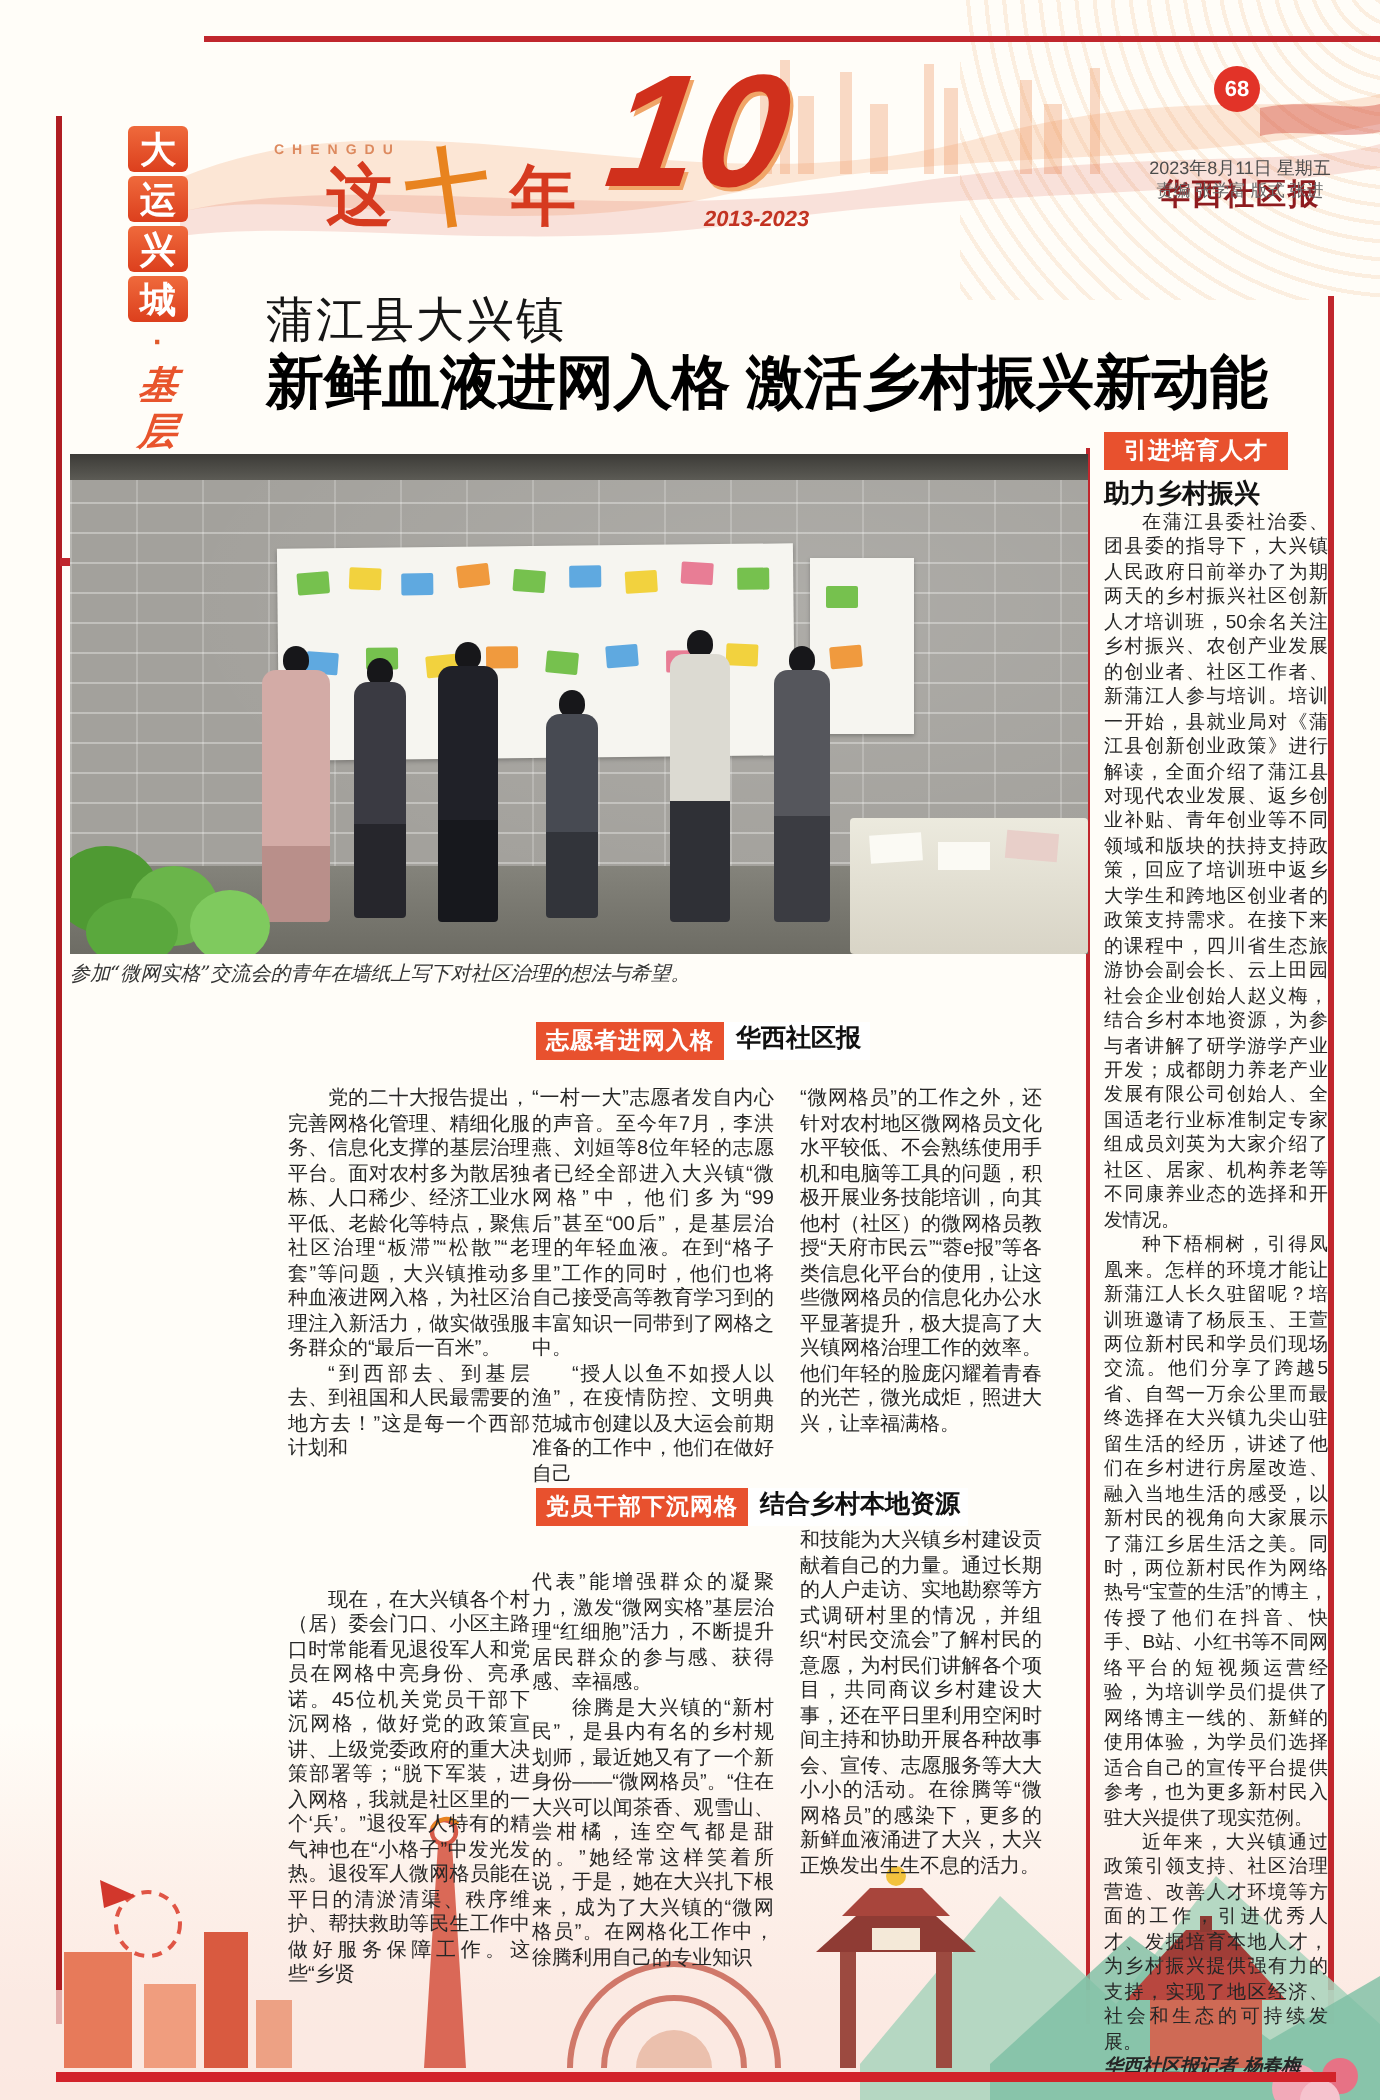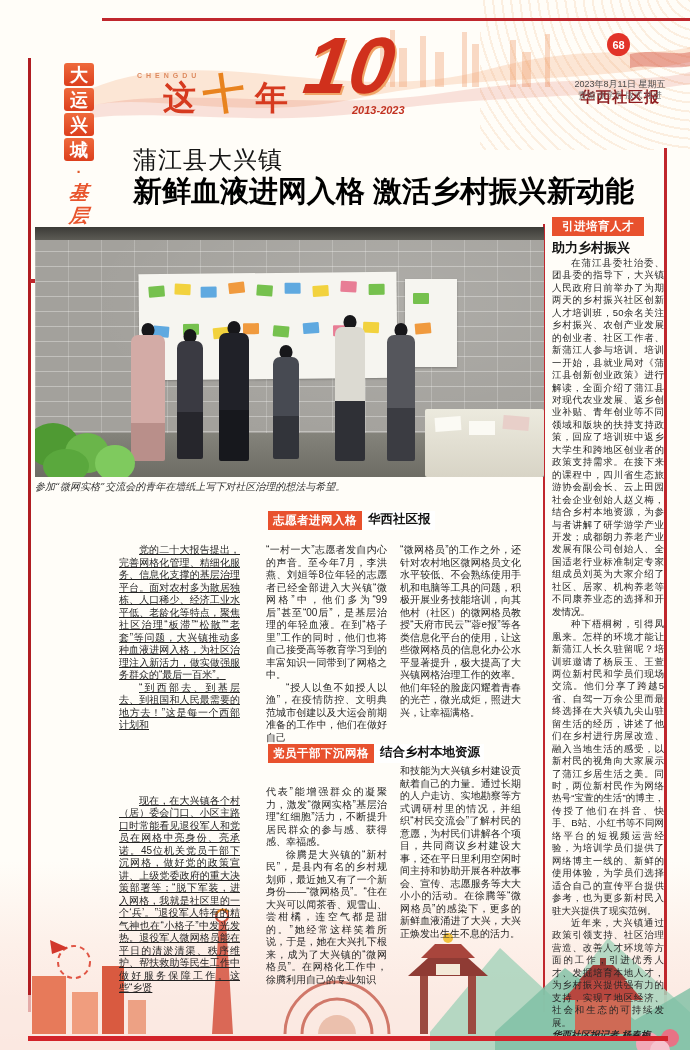--- a/index.html
+++ b/index.html
@@ -79,21 +79,21 @@
   .vg{position:absolute;border-radius:50%;}
   .tbl{left:390px;top:182px;width:119px;height:68px;background:linear-gradient(#eceade,#d8d4c6);border-radius:2px;}
   .tbl i{position:absolute;background:#fbfaf4;width:26px;height:14px;}
   .caption{left:35px;top:480px;width:519px;text-align:left;font-size:10px;font-style:italic;color:#333;
            font-family:"DejaVu Serif","Liberation Serif",serif;}
 
   
   .bcol{text-align:justify;}
   .bcol p{margin:0;font-size:10px;line-height:12.5px;color:#262626;text-align:justify;}
   .indent{text-indent:2em;}
-  #col1{left:119px;top:544px;width:121px;text-decoration:underline;}
+  #col1{left:144px;top:544px;width:121px;}
   #col2{left:266px;top:544px;width:121px;}
   #col3{left:400px;top:544px;width:121px;}
   .gap-col1{margin-top:63px !important;}
   .gap-col2{margin-top:42px !important;}
   .gap-col3{margin-top:46px !important;}
 
   .inline-subhead{white-space:nowrap;background:#fff;padding-right:4px;z-index:3;display:flex;align-items:flex-start;}
   .sh-box{background:#e8512e;color:#fff;font-weight:700;font-size:11.5px;padding:2px 5px;letter-spacing:.5px;}
   .sh-rest{font-weight:800;color:#111;font-size:12.5px;margin-left:6px;}
   .sub1{left:268px;top:511px;}

